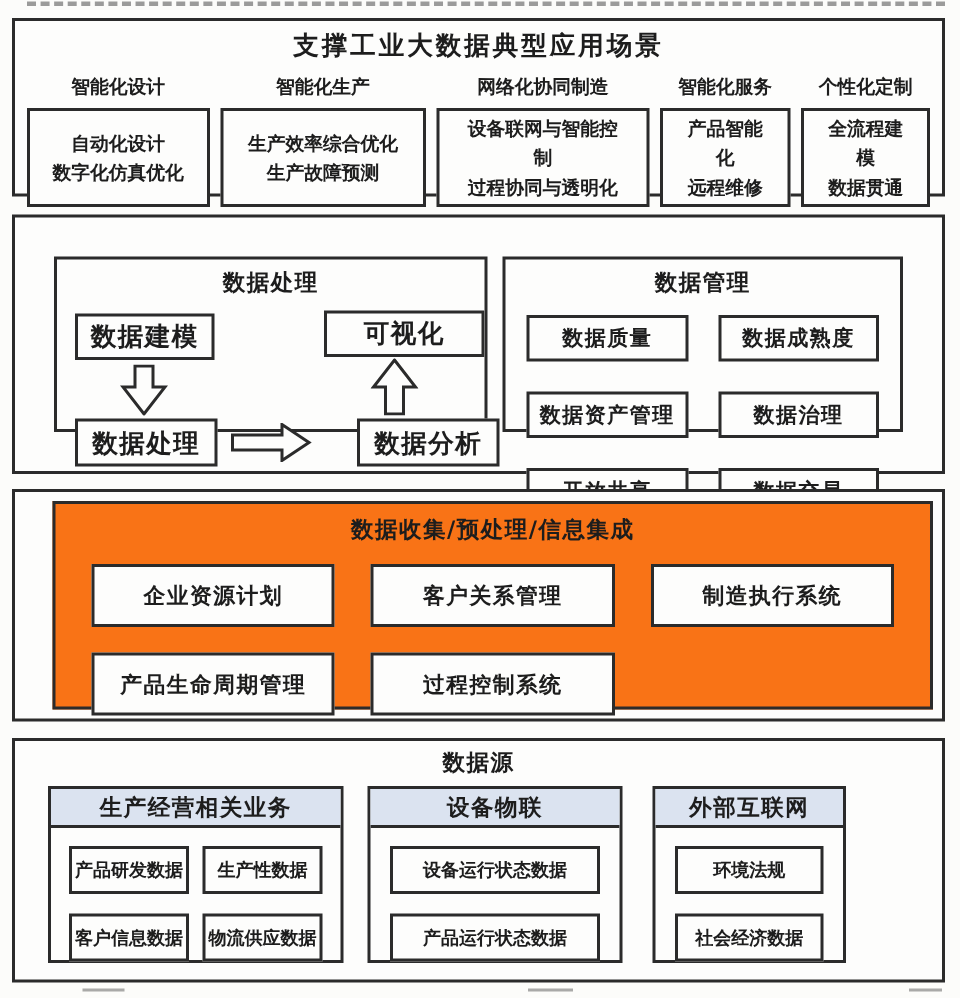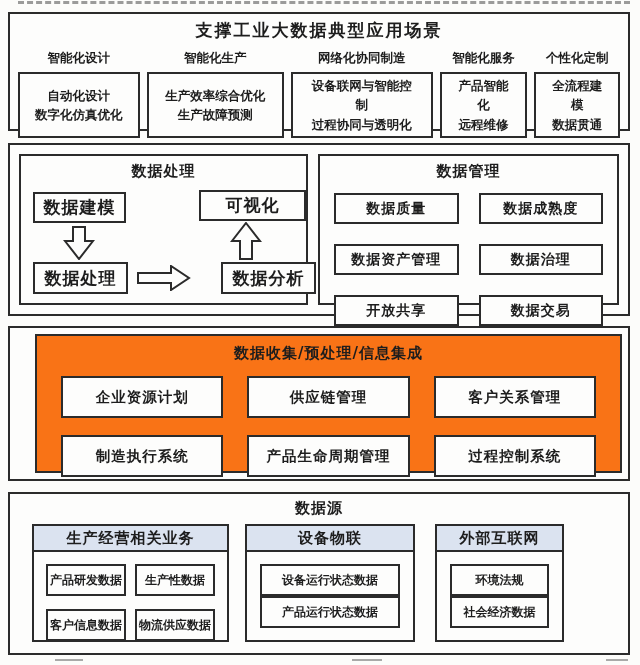--- a/index.html
+++ b/index.html
@@ -30,21 +30,21 @@
   .app-col-label { text-align:center; font-weight:bold; font-size:12.5px; margin-bottom:5px; white-space:nowrap; }
   .app-box {
     border:2px solid #2b2b2b; background:#fdfdfc;
     flex:1; display:flex; flex-direction:column; justify-content:center;
     text-align:center; font-weight:bold; font-size:12.5px; line-height:1.55;
     padding:2px 14px; min-height:40px;
   }
   .w1{width:122px;} .w2{width:138px;} .w3{width:142px;} .w4{width:88px;} .w5{width:86px;}
 
   
-  #sec-mid { top:143px; height:173px; padding:9px; display:flex; gap:10px; }
+  #sec-mid { top:143px; height:173px; padding:26px; display:flex; gap:10px; }
   .panel { border:2px solid #2b2b2b; box-sizing:border-box; background:#fdfdfc; }
   #panel-proc { width:289px; position:relative; }
   #panel-mgmt { flex:1; }
   .panel-title { text-align:center; font-weight:bold; font-size:15px; margin-top:6px; letter-spacing:1px; }
   .node-box {
     position:absolute; border:2px solid #2b2b2b; background:#fdfdfc;
     display:flex; align-items:center; justify-content:center;
     font-weight:bold; font-size:17px; box-sizing:border-box; letter-spacing:1px;
   }
   .arrow { position:absolute; }
@@ -79,21 +79,21 @@
   .src-panel { border:2px solid #2b2b2b; height:118px; box-sizing:border-box; background:#fdfdfc; }
   .src-p1 { width:197px; }
   .src-p2 { width:170px; margin-left:16px; }
   .src-p3 { width:129px; margin-left:20px; }
   .src-header {
     background:#dbe3f0; border-bottom:2px solid #2b2b2b;
     text-align:center; font-weight:bold; font-size:15px;
     height:24px; line-height:24px; letter-spacing:1px;
   }
   .src-grid2 { display:grid; grid-template-columns:1fr 1fr; column-gap:9px; row-gap:13px; margin:12px 12px 0; }
-  .src-stack { display:flex; flex-direction:column; margin:12px 13px 0; }
+  .src-stack { display:flex; flex-direction:column; gap:13px; margin:12px 13px 0; }
   .src-box {
     border:2px solid #2b2b2b; height:28px; background:#fdfdfc;
     display:flex; align-items:center; justify-content:center;
     font-weight:bold; font-size:12px; white-space:nowrap;
   }
 </style>
 </head>
 <body>
 
 <div class="tear-top"></div>
@@ -173,21 +173,20 @@
       <div class="mgmt-box">数据交易</div>
     </div>
   </div>
 </div>
 
 <div class="sec" id="sec-coll" style="border-width:2px;">
   <div class="coll-inner">
     <div class="sec-title">数据收集/预处理/信息集成</div>
     <div class="coll-grid">
       <div class="coll-box">企业资源计划</div>
-      <div class="coll-box">供应链管理</div>
       <div class="coll-box">客户关系管理</div>
       <div class="coll-box">制造执行系统</div>
       <div class="coll-box">产品生命周期管理</div>
       <div class="coll-box">过程控制系统</div>
     </div>
   </div>
 </div>
 
 <div class="sec" id="sec-src">
   <div class="sec-title">数据源</div>

